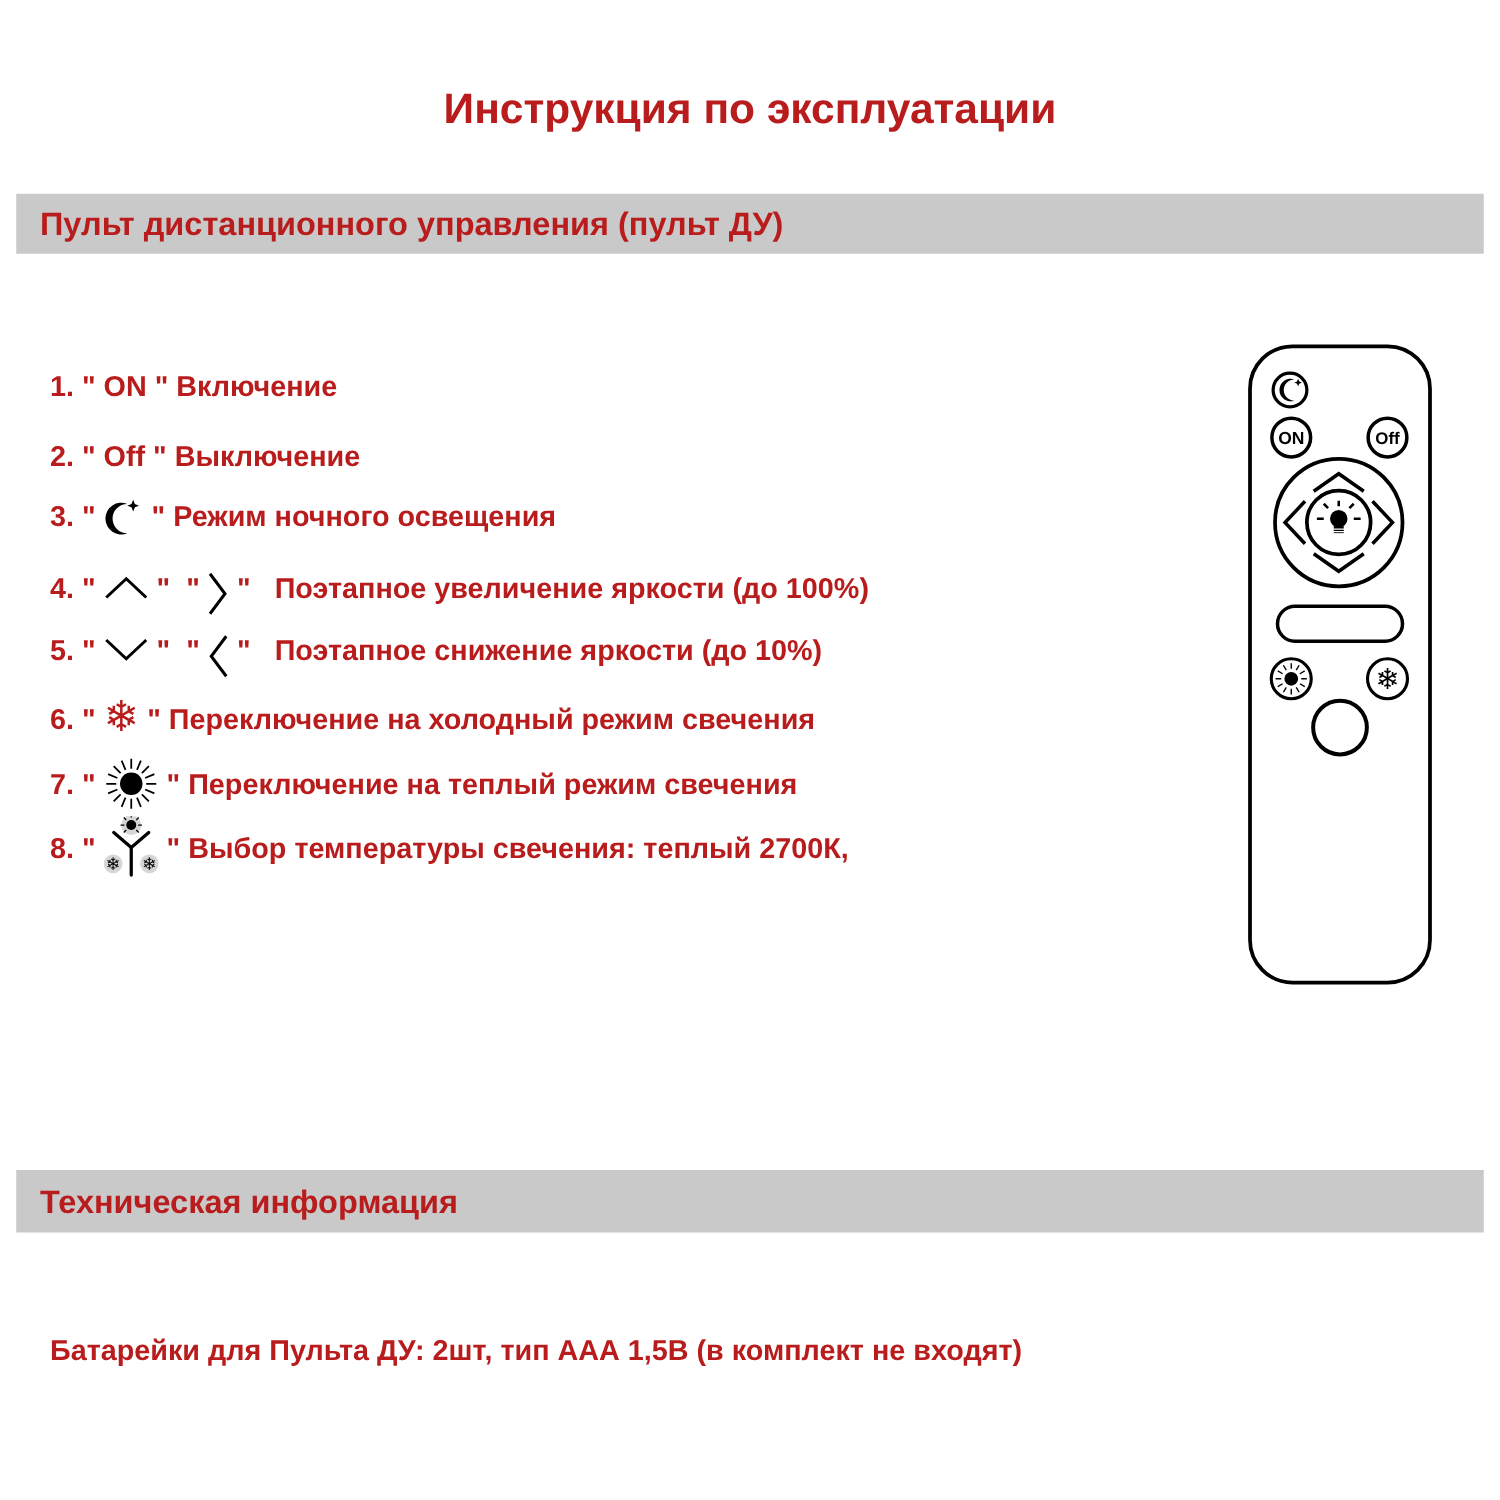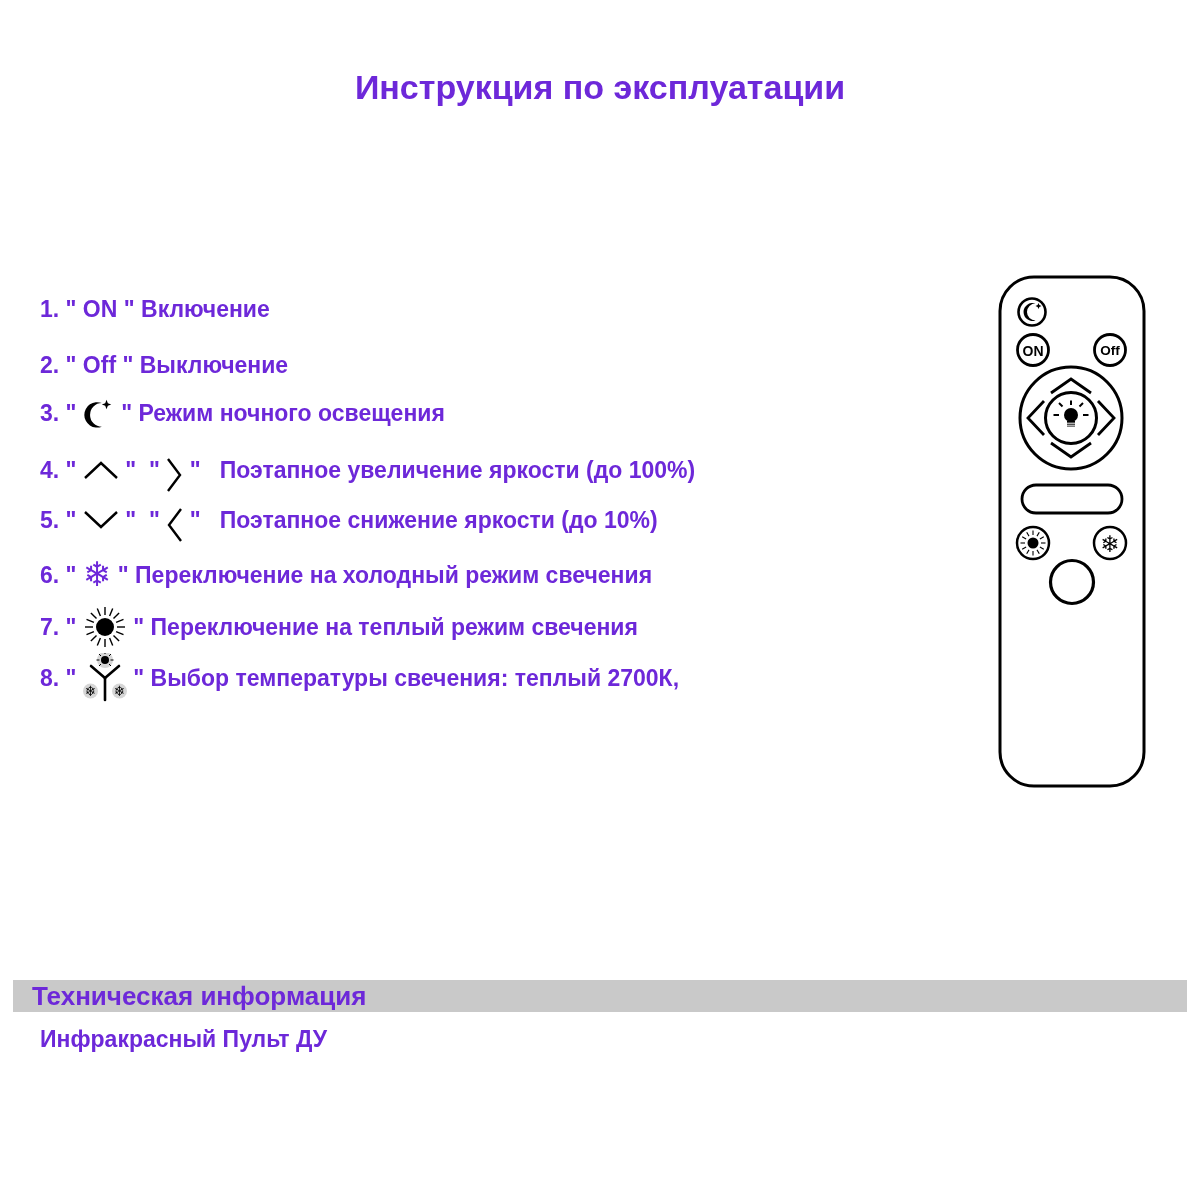--- a/index.html
+++ b/index.html
@@ -1,34 +1,34 @@
 <!DOCTYPE html>
 <html><head>
 <meta charset="utf-8">
 <style>
   html,body { margin:0; padding:0; background:#ffffff; }
   .page {
     position:relative; width:1200px; height:1200px;
-    background:#ffffff; color:#6d28d9;
+    background:#ffffff; color:#b91c1c;
     font-family:"Liberation Sans", sans-serif;
     overflow:hidden;
   }
   .title {
     position:absolute; top:68px; left:0; width:100%;
     text-align:center; font-size:34px; font-weight:bold;
   }
   .banner {
     position:absolute; left:13px; width:1174px;
     background:#c9c9c9;
     display:flex; align-items:center;
     padding-left:19px; box-sizing:border-box;
     font-size:26px; font-weight:bold;
   }
   #banner-remote { top:155px; height:48px; }
-  #banner-tech  { top:980px; height:32px; }
+  #banner-tech  { top:936px; height:50px; }
   .row {
     position:absolute; left:40px; height:32px;
     display:flex; align-items:center;
     font-size:23px; font-weight:bold;
   }
   .row span { white-space:pre; }
   .row svg { flex:0 0 auto; }
   .row-cont {
     position:absolute; left:152px;
     font-size:23px; font-weight:bold; white-space:pre;
@@ -46,20 +46,23 @@
   .remote .snowtext { font-family:"DejaVu Sans", sans-serif; font-weight:normal; }
   .tempicon text { font-family:"DejaVu Sans", sans-serif; }
 </style>
 </head>
 <body>
 
 <div class="page">
 
   <div class="title">Инструкция по эксплуатации</div>
 
+  <div class="banner" id="banner-remote">
+    <span>Пульт дистанционного управления (пульт ДУ)</span>
+  </div>
 
   <div class="row" style="top:293px">
     <span>1. " ON " Включение</span>
   </div>
 
   <div class="row" style="top:349px">
     <span>2. " Off " Выключение</span>
   </div>
 
   <div class="row" style="top:397px">
@@ -222,15 +225,15 @@
       <text class="snowtext" x="120" y="276.5" font-size="23" text-anchor="middle" fill="#000">❄</text>
     </g>
 
     <circle cx="82" cy="307" r="21.5" fill="#fff" stroke="#000" stroke-width="3.2"></circle>
   </svg>
 
   <div class="banner" id="banner-tech">
     <span>Техническая информация</span>
   </div>
 
-  <div class="tech-line" style="top:1026px">Инфракрасный Пульт ДУ</div>
+  <div class="tech-line" style="top:1067px">Батарейки для Пульта ДУ: 2шт, тип ААА 1,5В (в комплект не входят)</div>
 
 </div>
 
 </body></html>

